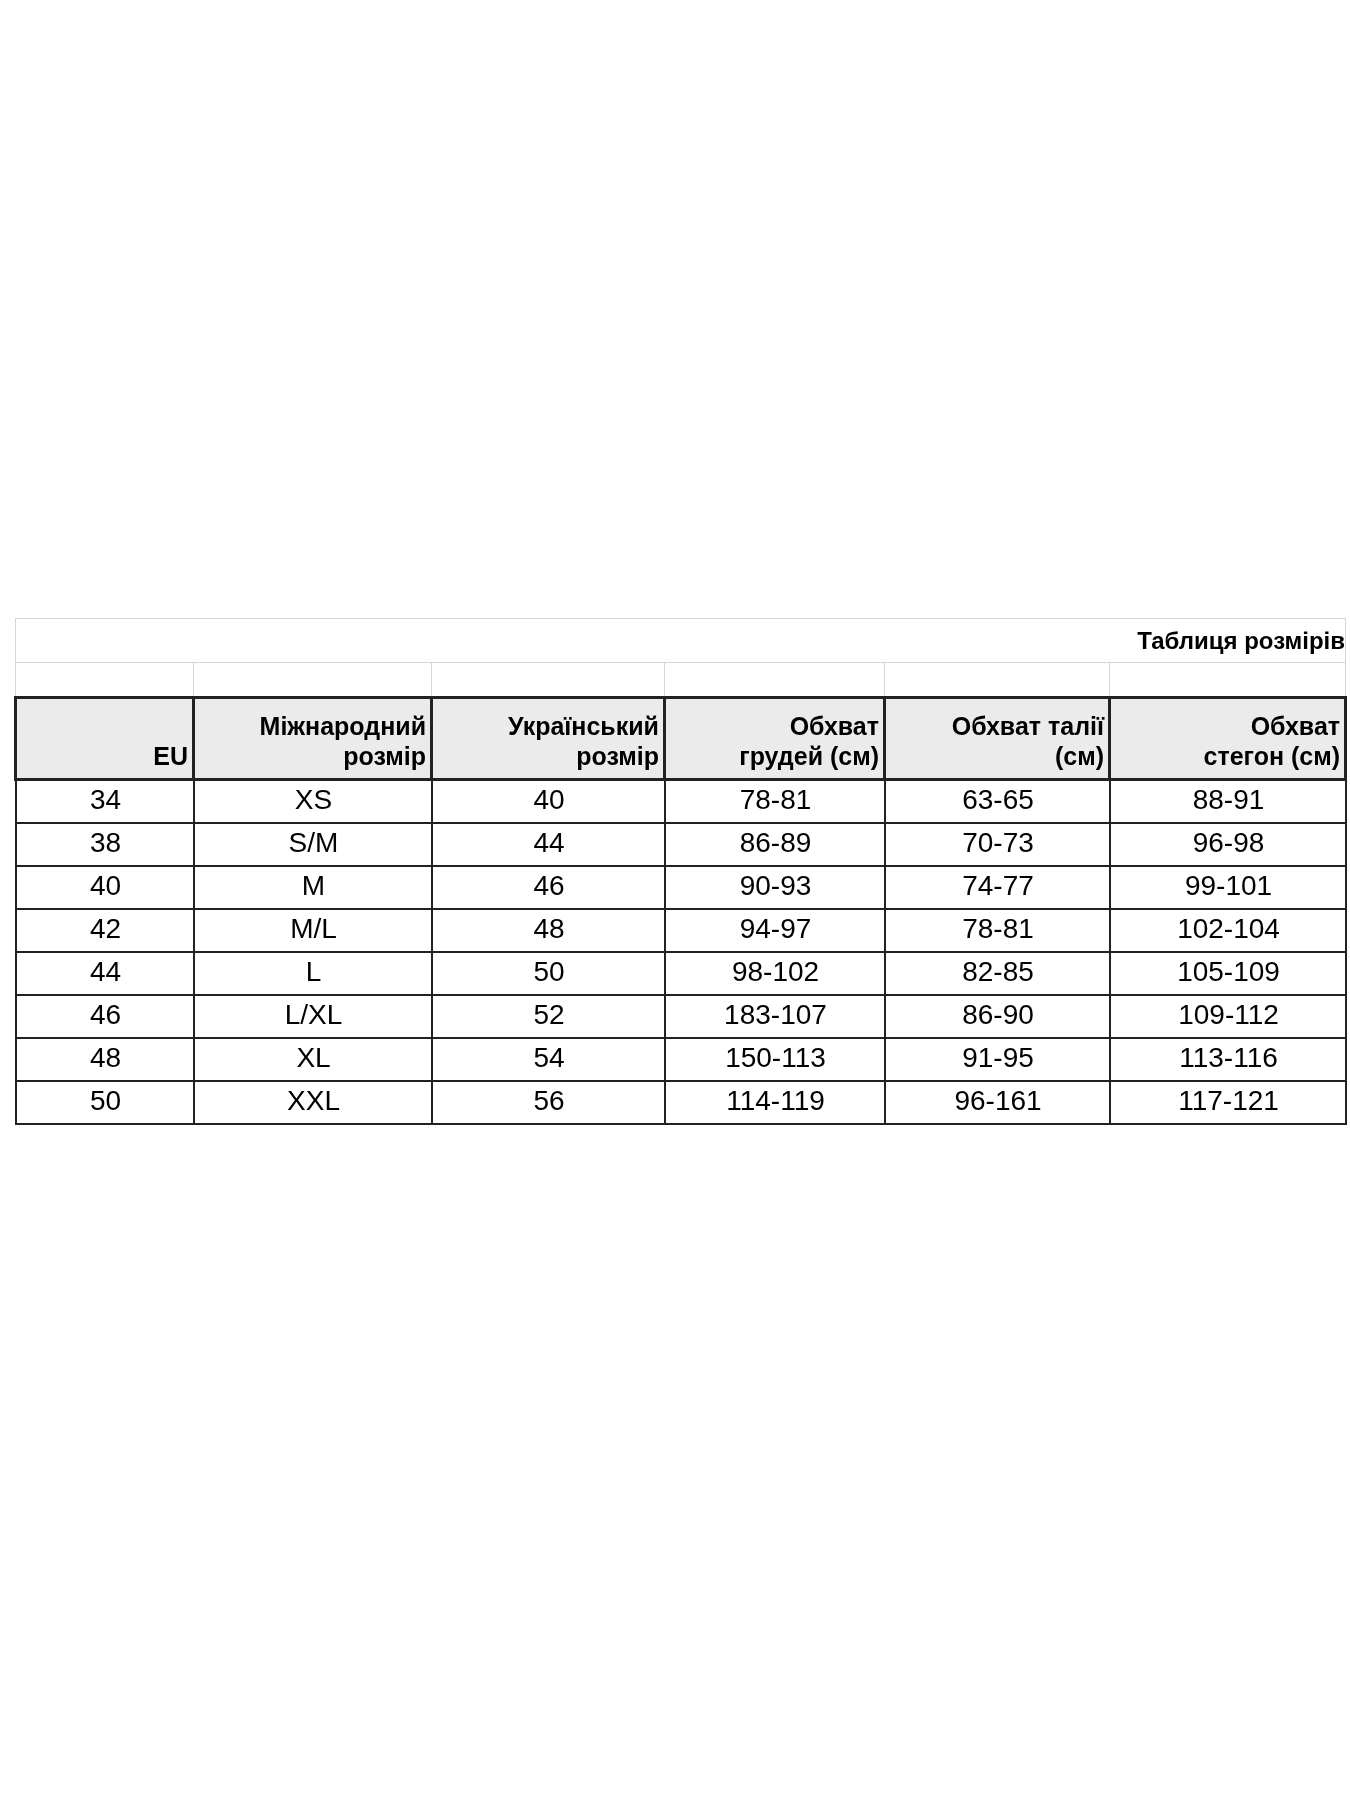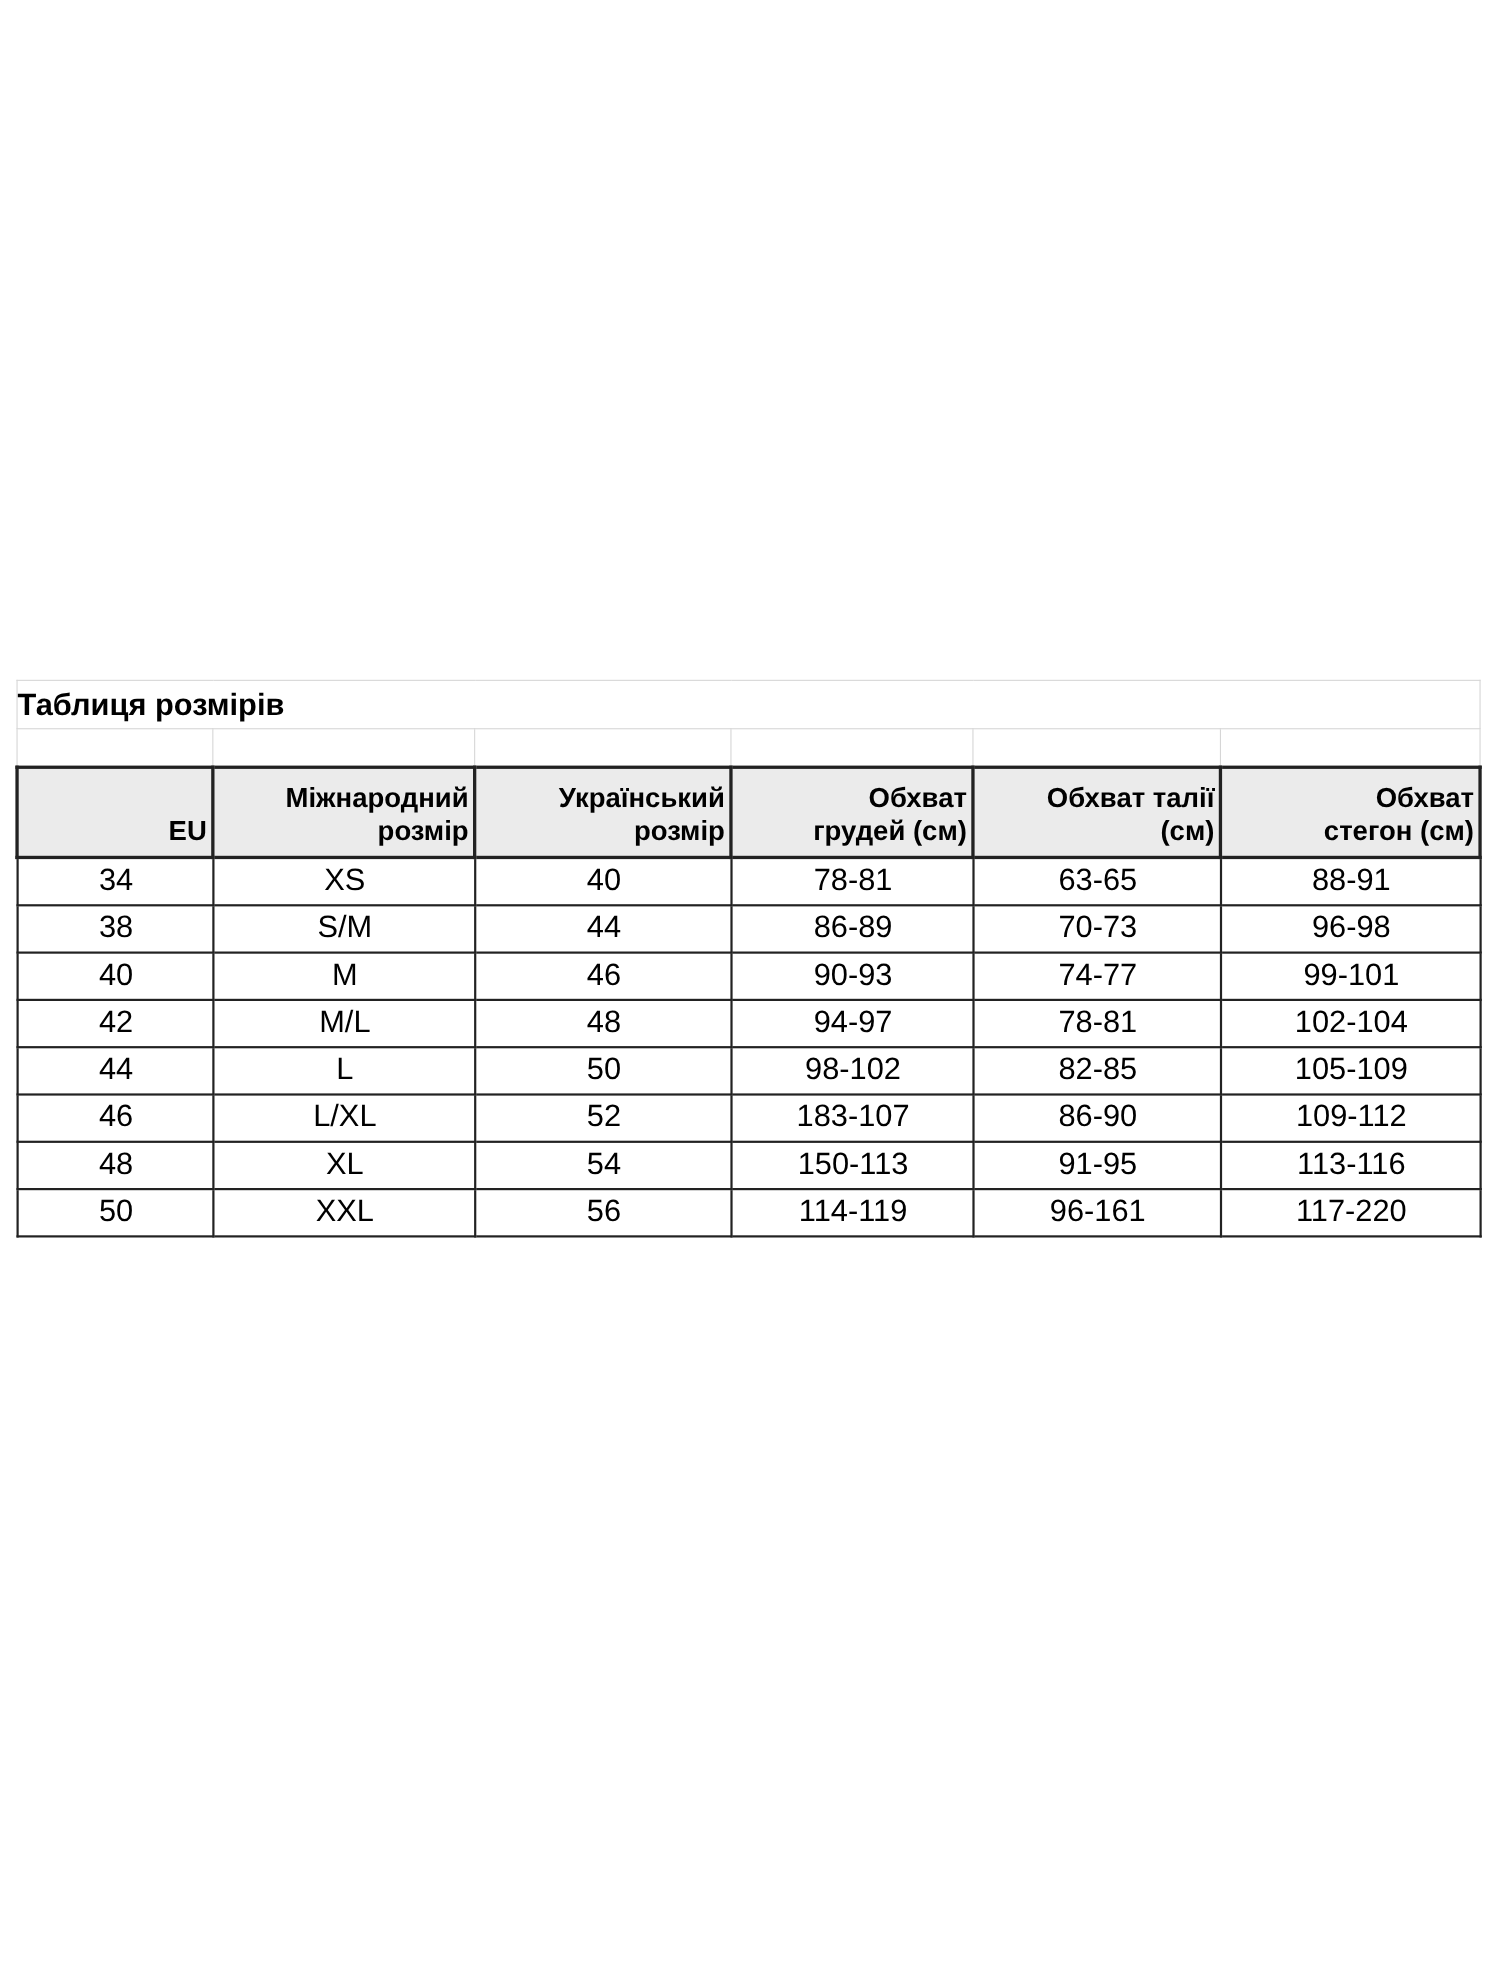--- a/index.html
+++ b/index.html
@@ -16,22 +16,22 @@
     font-family:"Liberation Sans","DejaVu Sans",sans-serif;color:var(--text);
   }
   .size-table-wrap{position:absolute;left:14px;top:618px;width:1330px;}
   table.size-table{
     width:100%;border-collapse:collapse;table-layout:fixed;
     background:#ffffff;
   }
   
   td.title-cell{
     height:44px;border:1px solid var(--border-light);
-    text-align:left;vertical-align:middle;
-    font-weight:bold;font-size:28px;color:var(--text);
+    text-align:right;vertical-align:middle;
+    font-weight:bold;font-size:24px;color:var(--text);
   }
   
   td.spacer-cell{
     height:35px;border:1px solid var(--border-light);
   }
   
   th.header-cell{
     height:82px;border:3px solid var(--border-dark);
     background:var(--header-bg);
     font-weight:bold;font-size:25px;line-height:30px;
@@ -139,17 +139,17 @@
         <td class="dc">150-113</td>
         <td class="dc">91-95</td>
         <td class="dc">113-116</td>
       </tr>
       <tr>
         <td class="dc">50</td>
         <td class="dc">XXL</td>
         <td class="dc">56</td>
         <td class="dc">114-119</td>
         <td class="dc">96-161</td>
-        <td class="dc">117-220</td>
+        <td class="dc">117-121</td>
       </tr>
     </tbody>
   </table>
 </div>
 
 </body></html>

